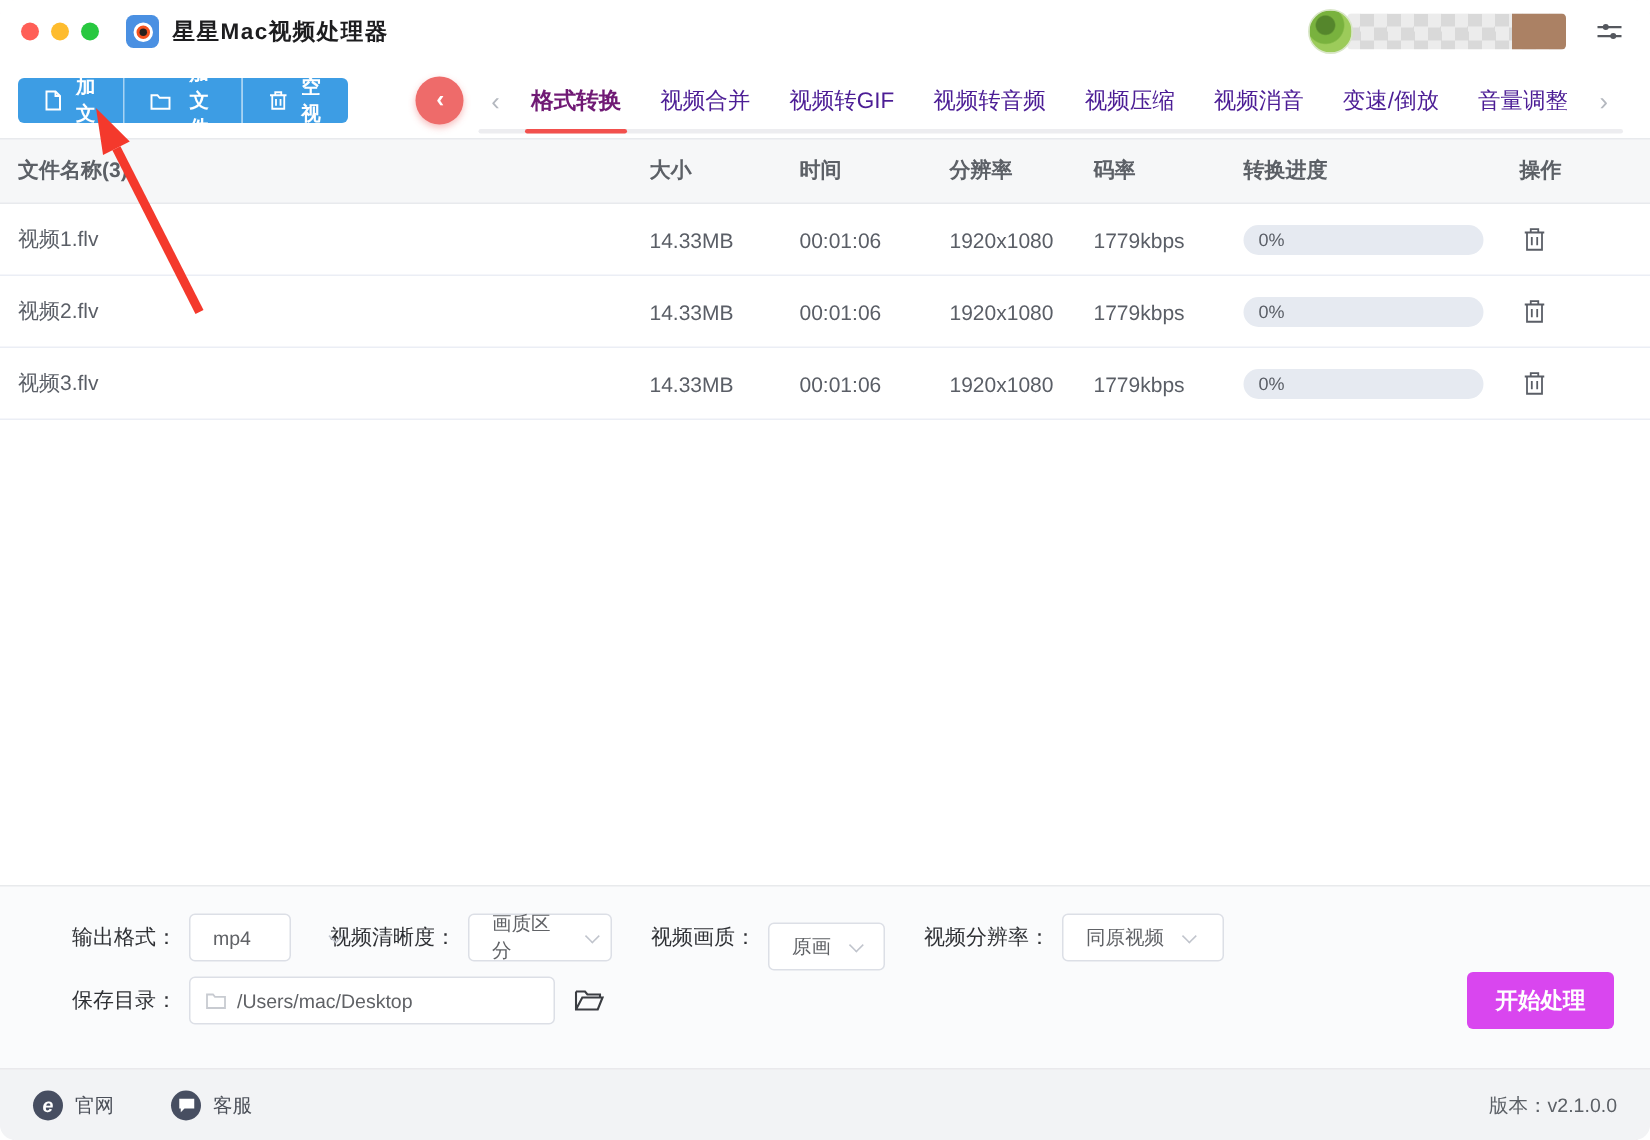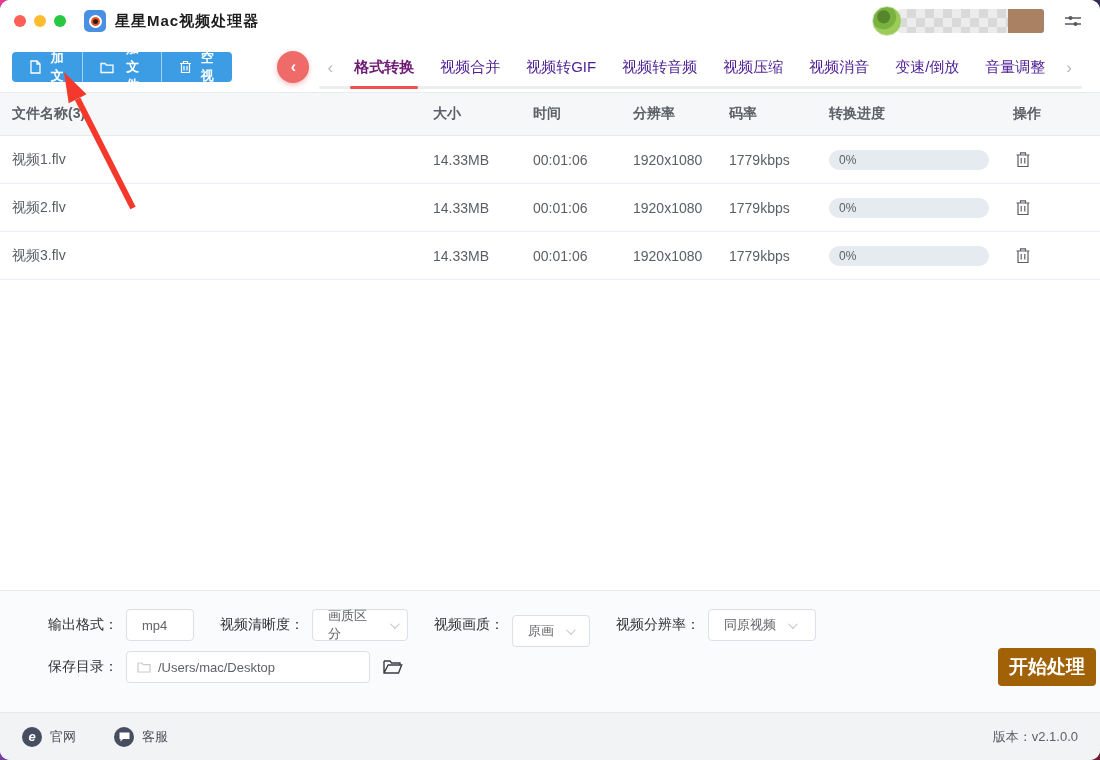--- a/index.html
+++ b/index.html
@@ -1,20 +1,20 @@
 <!DOCTYPE html>
 <html><head>
 <meta charset="utf-8">
 <style>
   * { margin:0; padding:0; box-sizing:border-box; }
   html,body { width:1100px; height:760px; overflow:hidden; }
   body { font-family:"Liberation Sans","DejaVu Sans",sans-serif; }
 
   .desktop { position:relative; width:1100px; height:760px;
-    background:linear-gradient(118deg,#e23a8f 0%,#8a3da4 22%,#1d4f9e 48%,#342b55 72%,#6b1f33 100%); }
+    background:linear-gradient(118deg,#e23a8f 0%,#8a3da4 22%,#1d4f9e 48%,#342b55 72%,#6b1f33 100%);border-radius:12px; }
 
   .window { position:absolute; inset:0; border-radius:10px; overflow:hidden;
     background:#fff; display:flex; flex-direction:column; }
 
   
   .titlebar { height:42px; display:flex; align-items:center; padding:0 16px 0 14px; background:#fff; flex:none; }
   .traffic { display:flex; gap:8px; }
   .tl { width:12px; height:12px; border-radius:50%; }
   .tl.red{ background:#ff5f57; } .tl.yellow{ background:#febc2e; } .tl.green{ background:#28c840; }
   .app-ico { width:22px; height:22px; border-radius:5px; background:#4a90e2; margin-left:18px;
@@ -61,36 +61,36 @@
   .thead { height:44px; background:#f6f7f8; border-top:1px solid #e8eaed; border-bottom:1px solid #e8eaed;
     font-size:14px; font-weight:700; color:#5c6066; flex:none; }
   .trow { height:48px; border-bottom:1px solid #ebeef5; font-size:14px; color:#5a5e66; flex:none; background:#fff; }
   .pill { width:160px; height:20px; border-radius:10px; background:#e6eaf1;
     display:flex; align-items:center; padding-left:10px; font-size:12px; color:#5a5e66; }
   .del-btn { background:none; border:none; cursor:pointer; display:flex; align-items:center; padding:2px; }
 
   .spacer { flex:1; background:#fff; }
 
   
-  .settings { flex:none; height:122px; background:#fafbfc; border-top:1px solid #e8eaec; padding:13px 4px 0 48px; }
+  .settings { flex:none; height:122px; background:#fafbfc; border-top:1px solid #e8eaec; padding:13px 24px 0 48px; }
   .set-row { display:flex; align-items:center; height:42px; }
   .set-label { font-size:14px; color:#2f3135; margin-right:8px; white-space:nowrap; }
   .select { height:32px; border:1px solid #dcdfe6; border-radius:4px; background:#fff;
     display:flex; align-items:center; padding:0 10px 0 15px; font-size:13px; color:#606266; cursor:pointer; }
   .select .val { margin-right:12px; }
   .caret { width:7px; height:7px; border-right:1.4px solid #c0c4cc; border-bottom:1.4px solid #c0c4cc;
     transform:rotate(45deg) translateY(-2px); flex:none; }
   .gap-lg { margin-left:26px; }
   .dir-box { width:244px; height:32px; border:1px solid #dcdfe6; border-radius:4px; background:#fff;
     display:flex; align-items:center; padding:0 10px; gap:7px; }
   .dir-box input { border:none; outline:none; flex:1; font-size:13px; color:#606266; background:transparent;
     font-family:inherit; }
   .folder-open-btn { background:none; border:none; cursor:pointer; margin-left:13px; display:flex; align-items:center; }
-  .start-btn { margin-left:auto; width:98px; height:38px; border:none; border-radius:4px; background:#a16207;
-    color:#fff; font-size:19px; font-weight:700; cursor:pointer; font-family:inherit; }
+  .start-btn { margin-left:auto; width:98px; height:38px; border:none; border-radius:4px; background:#d946ef;
+    color:#fff; font-size:15px; font-weight:700; cursor:pointer; font-family:inherit; }
 
   
   .footer { flex:none; height:48px; background:#f2f3f5; border-top:1px solid #e9e9ec;
     display:flex; align-items:center; padding:0 22px; gap:38px; }
   .f-item { display:flex; align-items:center; gap:8px; font-size:13px; color:#4b4f58; cursor:pointer; }
   .f-ico { width:20px; height:20px; border-radius:50%; background:#474e61; color:#fff;
     display:flex; align-items:center; justify-content:center; font-size:13px; font-weight:700; font-style:italic; }
   .f-version { margin-left:auto; font-size:13px; color:#5c6066; }
 
   .annot { position:absolute; left:0; top:0; z-index:60; pointer-events:none; }

